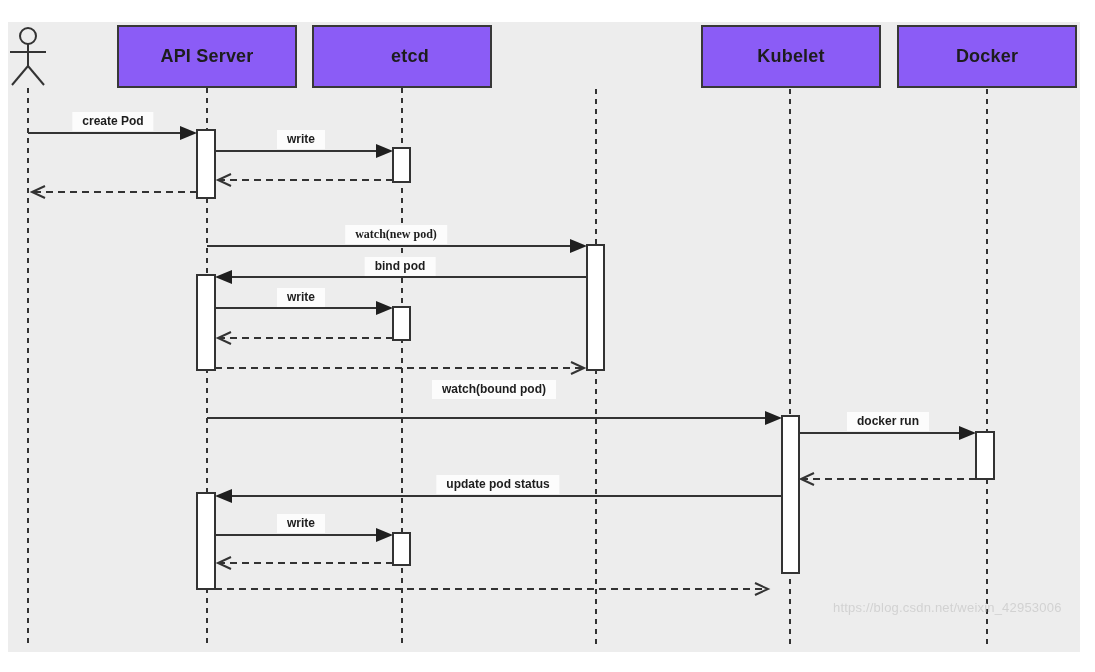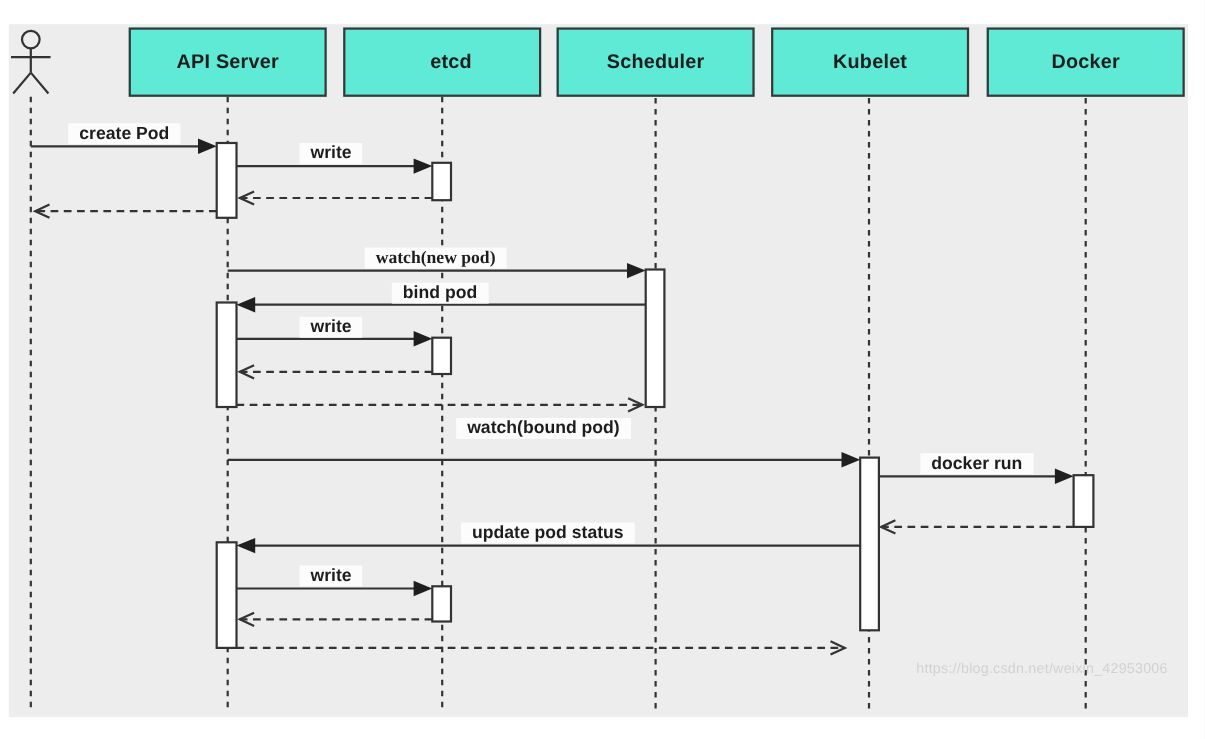--- a/index.html
+++ b/index.html
@@ -6,28 +6,28 @@
   html, body { width: 1095px; height: 672px; background: #ffffff; overflow: hidden; }
   body { font-family: "Liberation Sans", sans-serif; }
   #stage { position: relative; width: 1095px; height: 672px; background: #ffffff; }
   .diagram-bg {
     position: absolute; left: 8px; top: 22px; width: 1072px; height: 630px;
     background: #ededed;
   }
   svg.layer { position: absolute; left: 0; top: 0; width: 1095px; height: 672px; }
   .participant {
     position: absolute; top: 25px; height: 63px; width: 180px;
-    background: #5eead4; border: 2.5px solid #383838;
+    background: #8b5cf6; border: 2.5px solid #383838;
     display: flex; align-items: center; justify-content: center;
     font-size: 18px; font-weight: 700; color: #1d1d1d; letter-spacing: 0.2px;
   }
   .msg-label {
     position: absolute; transform: translateX(-50%);
     background: #fcfcfc; padding: 0 10px;
-    font-size: 16px; font-weight: 700; color: #1d1d1d; white-space: nowrap;
+    font-size: 12px; font-weight: 700; color: #1d1d1d; white-space: nowrap;
     line-height: 19px;
   }
   .watermark {
     position: absolute; left: 833px; top: 600px; width: 240px;
     font-size: 13px; color: #d2d2d2; white-space: nowrap; letter-spacing: 0.2px;
   }
 </style>
 </head>
 <body>
 
@@ -118,23 +118,20 @@
       <polygon points="393,535 376,528 376,542"></polygon>
     </g>
   </svg>
 
   <div class="participant" style="left:117px;">
     <span>API Server</span>
   </div>
   <div class="participant" style="left:312px;padding-left:16px;">
     <span>etcd</span>
   </div>
-  <div class="participant" style="left:506px;">
-    <span>Scheduler</span>
-  </div>
   <div class="participant" style="left:701px;">
     <span>Kubelet</span>
   </div>
   <div class="participant" style="left:897px;">
     <span>Docker</span>
   </div>
 
   <div class="msg-label" style="left:113px; top:112px;">create Pod</div>
   <div class="msg-label" style="left:301px; top:130px;">write</div>
   <div class="msg-label" style="left:396px; top:225px;font-family:Liberation Serif, serif;">watch(new pod)</div>

